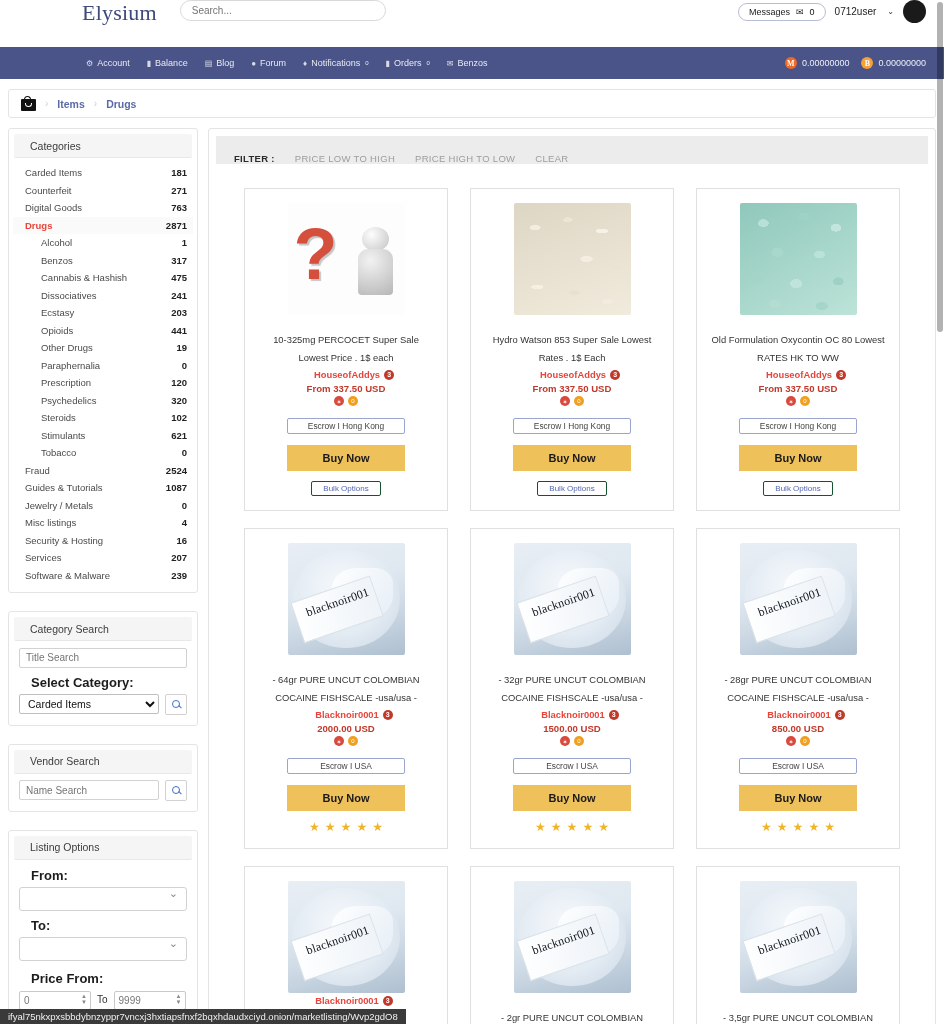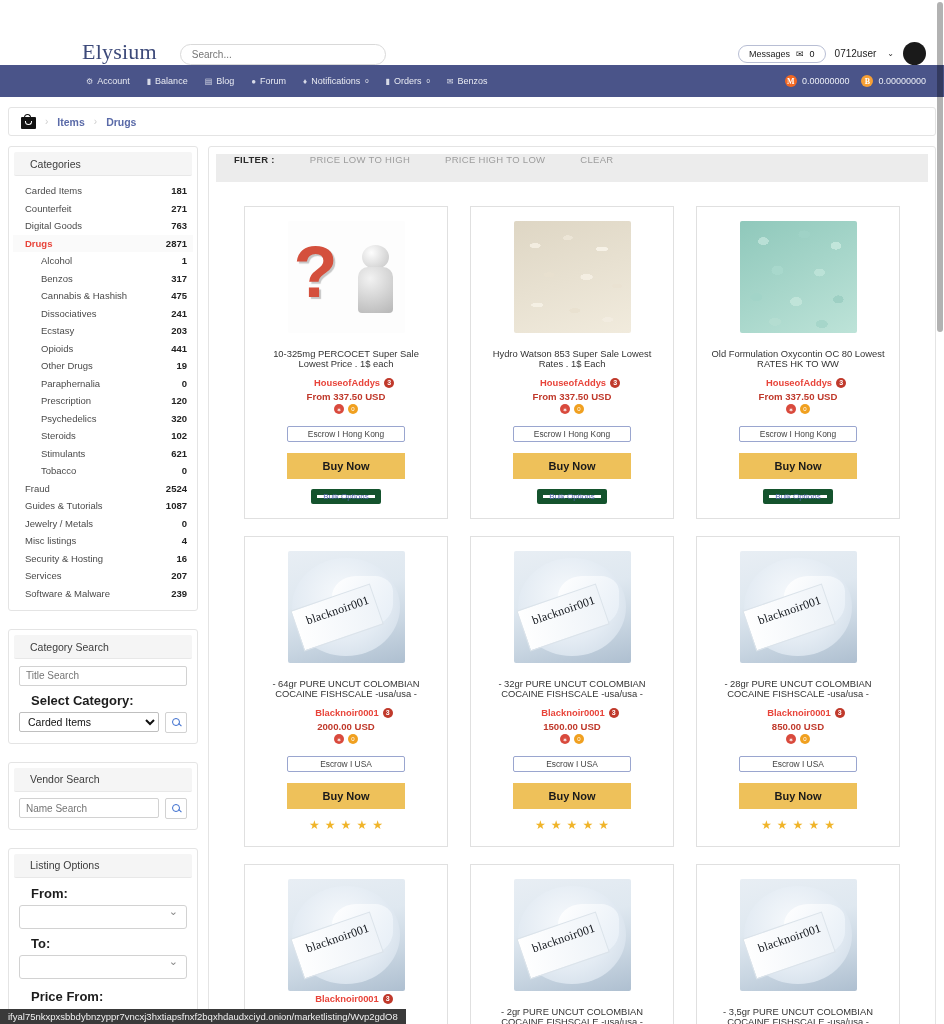--- a/index.html
+++ b/index.html
@@ -9,23 +9,22 @@
     background: #ffffff;
     font-family: "Liberation Sans", sans-serif;
     overflow: hidden;
   }
 
   
   .topbar {
     height: 47px;
     background: #ffffff;
     display: flex;
-    align-items: flex-end;
+    align-items: flex-start;
     position: relative;
-    margin-top: 18px;
   }
   .brand {
     font-family: "Liberation Serif", serif;
     font-size: 22px;
     color: #3d4a7a;
     margin-left: 82px;
     letter-spacing: .2px;
   }
   .search-box {
     margin-left: 23px;
@@ -250,23 +249,23 @@
   .content-panel {
     background: #fff;
     border: 1px solid #e4e4e4;
     border-radius: 3px;
     padding: 7px 7px 0 7px;
     min-height: 890px;
   }
   .filterbar {
     background: #ececec;
     height: 28px;
-    display: flex; align-items: flex-start;
+    display: flex; align-items: flex-end;
     padding-left: 18px;
-    gap: 35px;
+    gap: 20px;
   }
   .filter-label { font-size: 9.5px; font-weight: bold; color: #2b2b2b; letter-spacing: .3px; }
   .filter-opt { font-size: 9.5px; color: #9d9d9d; cursor: pointer; letter-spacing: .3px; }
 
   .grid {
     display: grid;
     grid-template-columns: repeat(3, 1fr);
     gap: 17px 22px;
     padding: 24px 28px 0 28px;
   }
@@ -283,21 +282,21 @@
     border-radius: 2px;
     overflow: hidden;
     position: relative;
     background: #fff;
   }
   .card-title {
     margin-top: 16px;
     font-size: 9.4px;
     color: #333;
     text-align: center;
-    line-height: 10px;
+    line-height: 18px;
     min-height: 26px;
   }
   .vendor {
     margin-top: 2px;
     font-size: 9.4px;
     color: #e8443a;
     font-weight: bold;
     text-align: center;
     display: flex; align-items: center; justify-content: center; gap: 4px; padding-left: 16px;
   }
@@ -340,21 +339,21 @@
     border: none;
     font-size: 11px;
     font-weight: bold;
     color: #1a1a1a;
     cursor: pointer;
     font-family: "Liberation Sans", sans-serif;
   }
   .bulk {
     margin-top: 10px;
     width: 70px; height: 15px;
-    border: 6px solid #14532d;
+    border: 1px solid #14532d;
     border-radius: 2px;
     background: #fff;
     font-size: 8px; color: #5566b0;
     display: flex; align-items: center; justify-content: center;
     cursor: pointer;
   }
   .stars { margin-top: 9px; display: flex; gap: 5px; }
   .star { color: #f0b429; font-size: 12px; }
 
   

